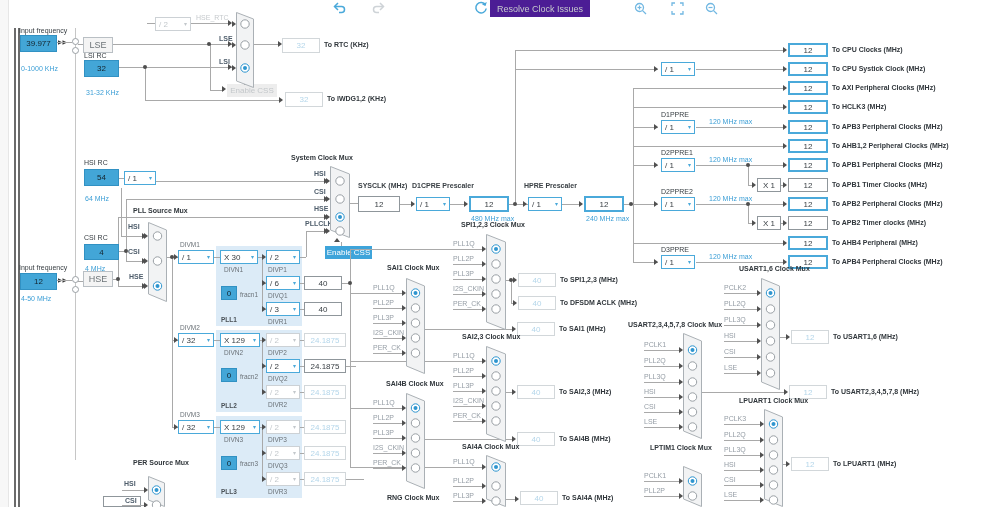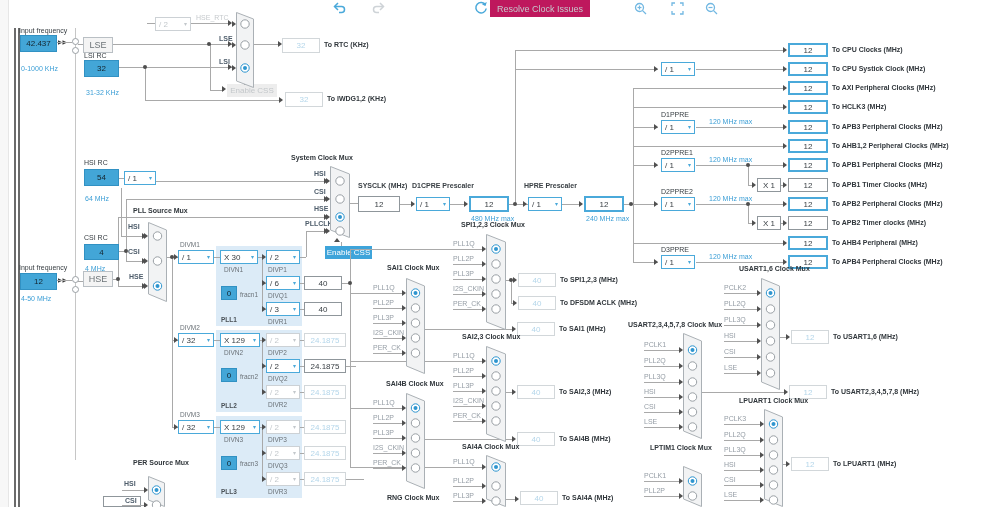--- a/index.html
+++ b/index.html
@@ -27,21 +27,21 @@
   .out{font-size:7px;color:#30363b;font-weight:700;}
   .rng{font-size:7px;color:#3d9fd6;}
   .sub{font-size:6.5px;color:#6b7278;}
   .sub-b{font-size:6.5px;color:#4a5157;font-weight:700;}
   .in-g{font-size:7px;color:#959da5;}
   .in-d{font-size:7px;color:#4e5d6b;font-weight:700;}
   .in-dis{font-size:7px;color:#c6cacd;}
   .title{font-size:7px;color:#30363b;font-weight:700;}
   .panel{position:absolute;background:#dcebf7;}
   .btn{position:absolute;display:flex;align-items:center;justify-content:center;box-sizing:border-box;}
-  #resolve-btn{background:#be185d;color:#c5c9cc;font-size:9px;}
+  #resolve-btn{background:#4c1d95;color:#c5c9cc;font-size:9px;}
   #css-blue{background:#3ea4da;color:#fff;font-size:8px;}
   #css-gray{background:#ededed;color:#c3c7ca;font-size:8px;}
   .icon{position:absolute;}
 </style>
 </head>
 <body>
 
 <div id="canvas">
 
   <div class="abs" style="left:0;top:0;width:8px;height:507px;background:#f7f7f7;border-right:1px solid #e6e6e6;"></div>
@@ -345,21 +345,21 @@
     <div class="bx plain" style="left: 788px; top: 178px; width: 40px; height: 14px;">12</div>
     <div class="lb out" style="left: 832px; top: 181px;">To APB1 Timer Clocks (MHz)</div>
     <div class="bx blue" style="left: 788px; top: 197px; width: 40px; height: 14px;">12</div>
     <div class="lb out" style="left: 832px; top: 200px;">To APB2 Peripheral Clocks (MHz)</div>
     <div class="bx plain" style="left: 788px; top: 216px; width: 40px; height: 14px;">12</div>
     <div class="lb out" style="left: 832px; top: 219px;">To APB2 Timer clocks (MHz)</div>
     <div class="bx blue" style="left: 788px; top: 236px; width: 40px; height: 14px;">12</div>
     <div class="lb out" style="left: 832px; top: 239px;">To AHB4 Peripheral (MHz)</div>
     <div class="bx blue" style="left: 788px; top: 255px; width: 40px; height: 14px;">12</div>
     <div class="lb out" style="left: 832px; top: 258px;">To APB4 Peripheral Clocks (MHz)</div>
-    <div class="bx fill" style="left: 20px; top: 35px; width: 37px; height: 17px;">42.437</div>
+    <div class="bx fill" style="left: 20px; top: 35px; width: 37px; height: 17px;">39.977</div>
     <div class="bx osc" style="left: 83px; top: 37px; width: 30px; height: 16px;">LSE</div>
     <div class="bx fill" style="left: 84px; top: 60px; width: 35px; height: 17px;">32</div>
     <div class="bx dis" style="left: 282px; top: 38px; width: 38px; height: 15px;">32</div>
     <div class="bx dis" style="left: 285px; top: 92px; width: 38px; height: 15px;">32</div>
     <div class="bx fill" style="left: 84px; top: 169px; width: 35px; height: 17px;">54</div>
     <div class="bx fill" style="left: 84px; top: 244px; width: 35px; height: 16px;">4</div>
     <div class="bx fill" style="left: 20px; top: 273px; width: 37px; height: 17px;">12</div>
     <div class="bx osc" style="left: 83px; top: 271px; width: 30px; height: 16px;">HSE</div>
     <div class="bx plain" style="left: 358px; top: 196px; width: 42px; height: 16px;">12</div>
     <div class="bx blue" style="left: 469px; top: 196px; width: 40px; height: 16px;">12</div>

